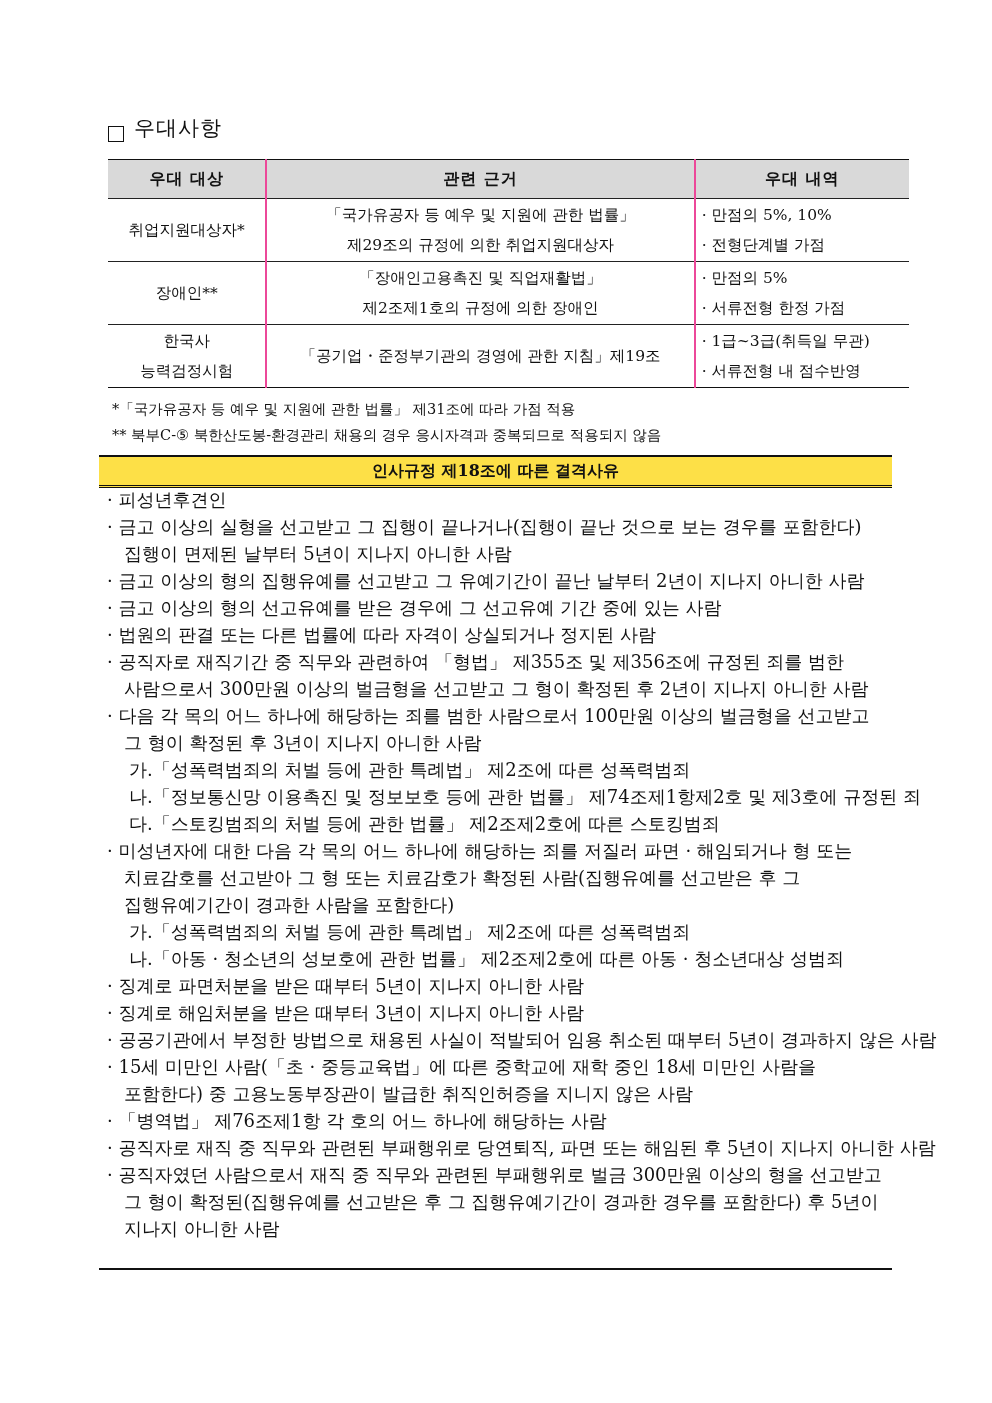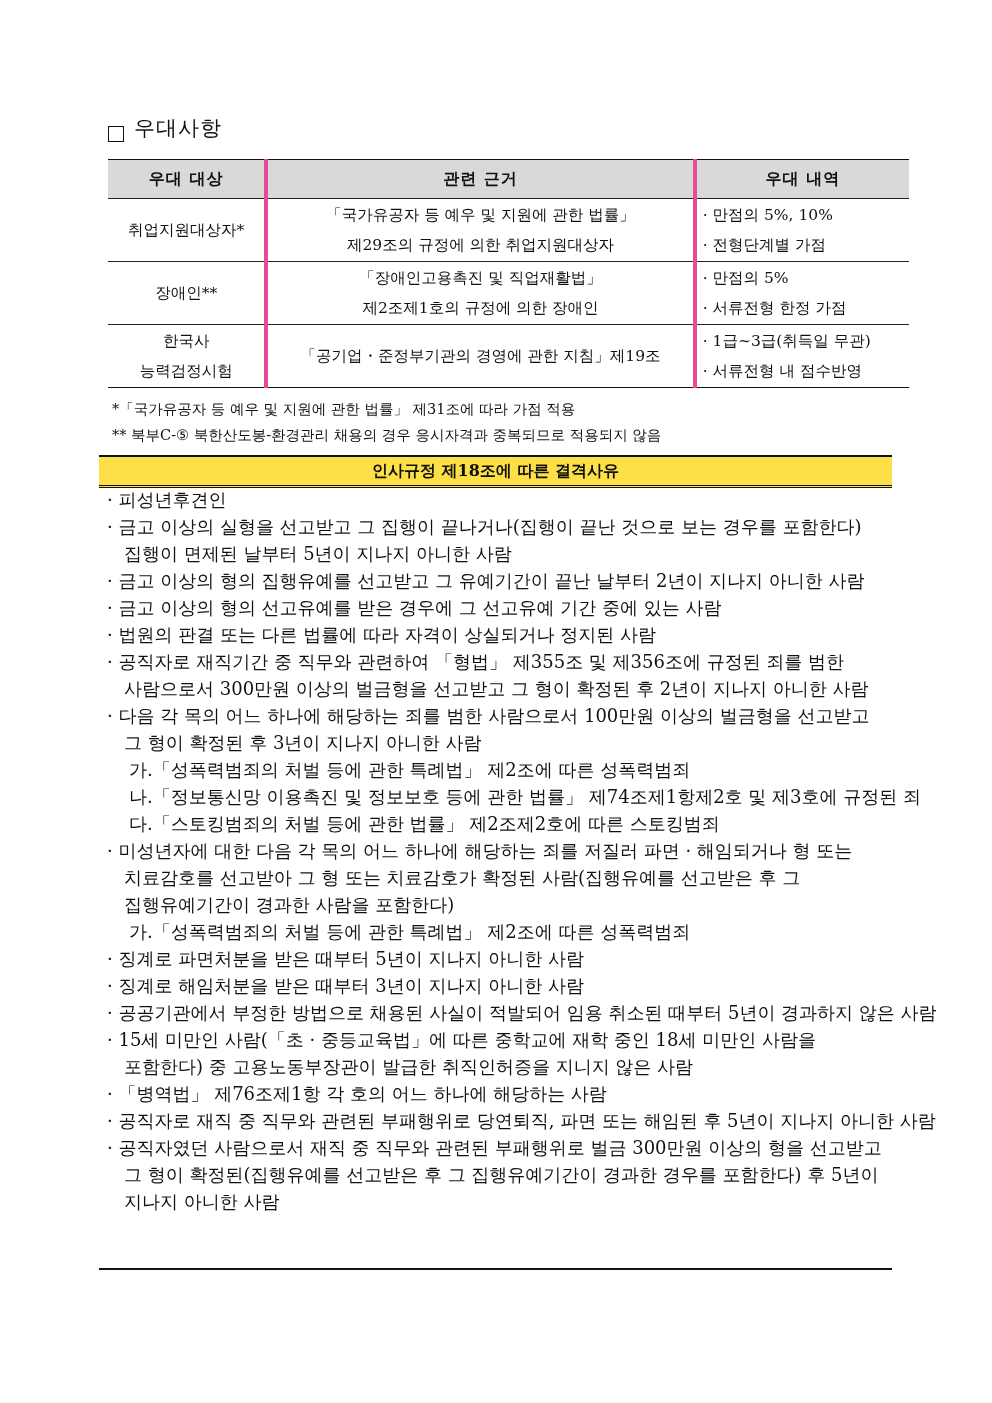--- a/index.html
+++ b/index.html
@@ -15,21 +15,21 @@
   }
   .checkbox {
     width: 16px; height: 16px; border: 1.5px solid #111;
     margin-right: 10px; box-sizing: border-box; display: inline-block;
   }
   table.pref {
     position: absolute; left: 108px; top: 159px; width: 801px;
     border-collapse: collapse; font-size: 15.5px;
   }
   table.pref th, table.pref td {
-    border-left: 1px solid #222; border-right: 4px solid #ec4899;
+    border-left: 1px solid #222; border-right: 2px solid #ec4899;
     border-bottom: 1px solid #222;
   }
   table.pref tr > *:first-child { border-left: none; }
   table.pref tr > *:last-child { border-right: none; }
   table.pref th {
     background: #d9d9d9; font-weight: bold; height: 36px;
     border-top: 1.5px solid #111; font-size: 16px; letter-spacing: 1px;
   }
   table.pref td { text-align: center; line-height: 30px; padding: 1px 2px; }
   table.pref td.benefit { text-align: left; padding-left: 6px; }
@@ -133,20 +133,21 @@
     <div class="cont">사람으로서 300만원 이상의 벌금형을 선고받고 그 형이 확정된 후 2년이 지나지 아니한 사람</div>
     <div class="item">· 다음 각 목의 어느 하나에 해당하는 죄를 범한 사람으로서 100만원 이상의 벌금형을 선고받고</div>
     <div class="cont">그 형이 확정된 후 3년이 지나지 아니한 사람</div>
     <div class="sub">가.「성폭력범죄의 처벌 등에 관한 특례법」 제2조에 따른 성폭력범죄</div>
     <div class="sub">나.「정보통신망 이용촉진 및 정보보호 등에 관한 법률」 제74조제1항제2호 및 제3호에 규정된 죄</div>
     <div class="sub">다.「스토킹범죄의 처벌 등에 관한 법률」 제2조제2호에 따른 스토킹범죄</div>
     <div class="item">· 미성년자에 대한 다음 각 목의 어느 하나에 해당하는 죄를 저질러 파면 · 해임되거나 형 또는</div>
     <div class="cont">치료감호를 선고받아 그 형 또는 치료감호가 확정된 사람(집행유예를 선고받은 후 그</div>
     <div class="cont">집행유예기간이 경과한 사람을 포함한다)</div>
     <div class="sub">가.「성폭력범죄의 처벌 등에 관한 특례법」 제2조에 따른 성폭력범죄</div>
+    <div class="sub">나.「아동 · 청소년의 성보호에 관한 법률」 제2조제2호에 따른 아동 · 청소년대상 성범죄</div>
     <div class="item">· 징계로 파면처분을 받은 때부터 5년이 지나지 아니한 사람</div>
     <div class="item">· 징계로 해임처분을 받은 때부터 3년이 지나지 아니한 사람</div>
     <div class="item">· 공공기관에서 부정한 방법으로 채용된 사실이 적발되어 임용 취소된 때부터 5년이 경과하지 않은 사람</div>
     <div class="item">· 15세 미만인 사람(「초 · 중등교육법」에 따른 중학교에 재학 중인 18세 미만인 사람을</div>
     <div class="cont">포함한다) 중 고용노동부장관이 발급한 취직인허증을 지니지 않은 사람</div>
     <div class="item">· 「병역법」 제76조제1항 각 호의 어느 하나에 해당하는 사람</div>
     <div class="item">· 공직자로 재직 중 직무와 관련된 부패행위로 당연퇴직, 파면 또는 해임된 후 5년이 지나지 아니한 사람</div>
     <div class="item">· 공직자였던 사람으로서 재직 중 직무와 관련된 부패행위로 벌금 300만원 이상의 형을 선고받고</div>
     <div class="cont">그 형이 확정된(집행유예를 선고받은 후 그 집행유예기간이 경과한 경우를 포함한다) 후 5년이</div>
     <div class="cont">지나지 아니한 사람</div>

